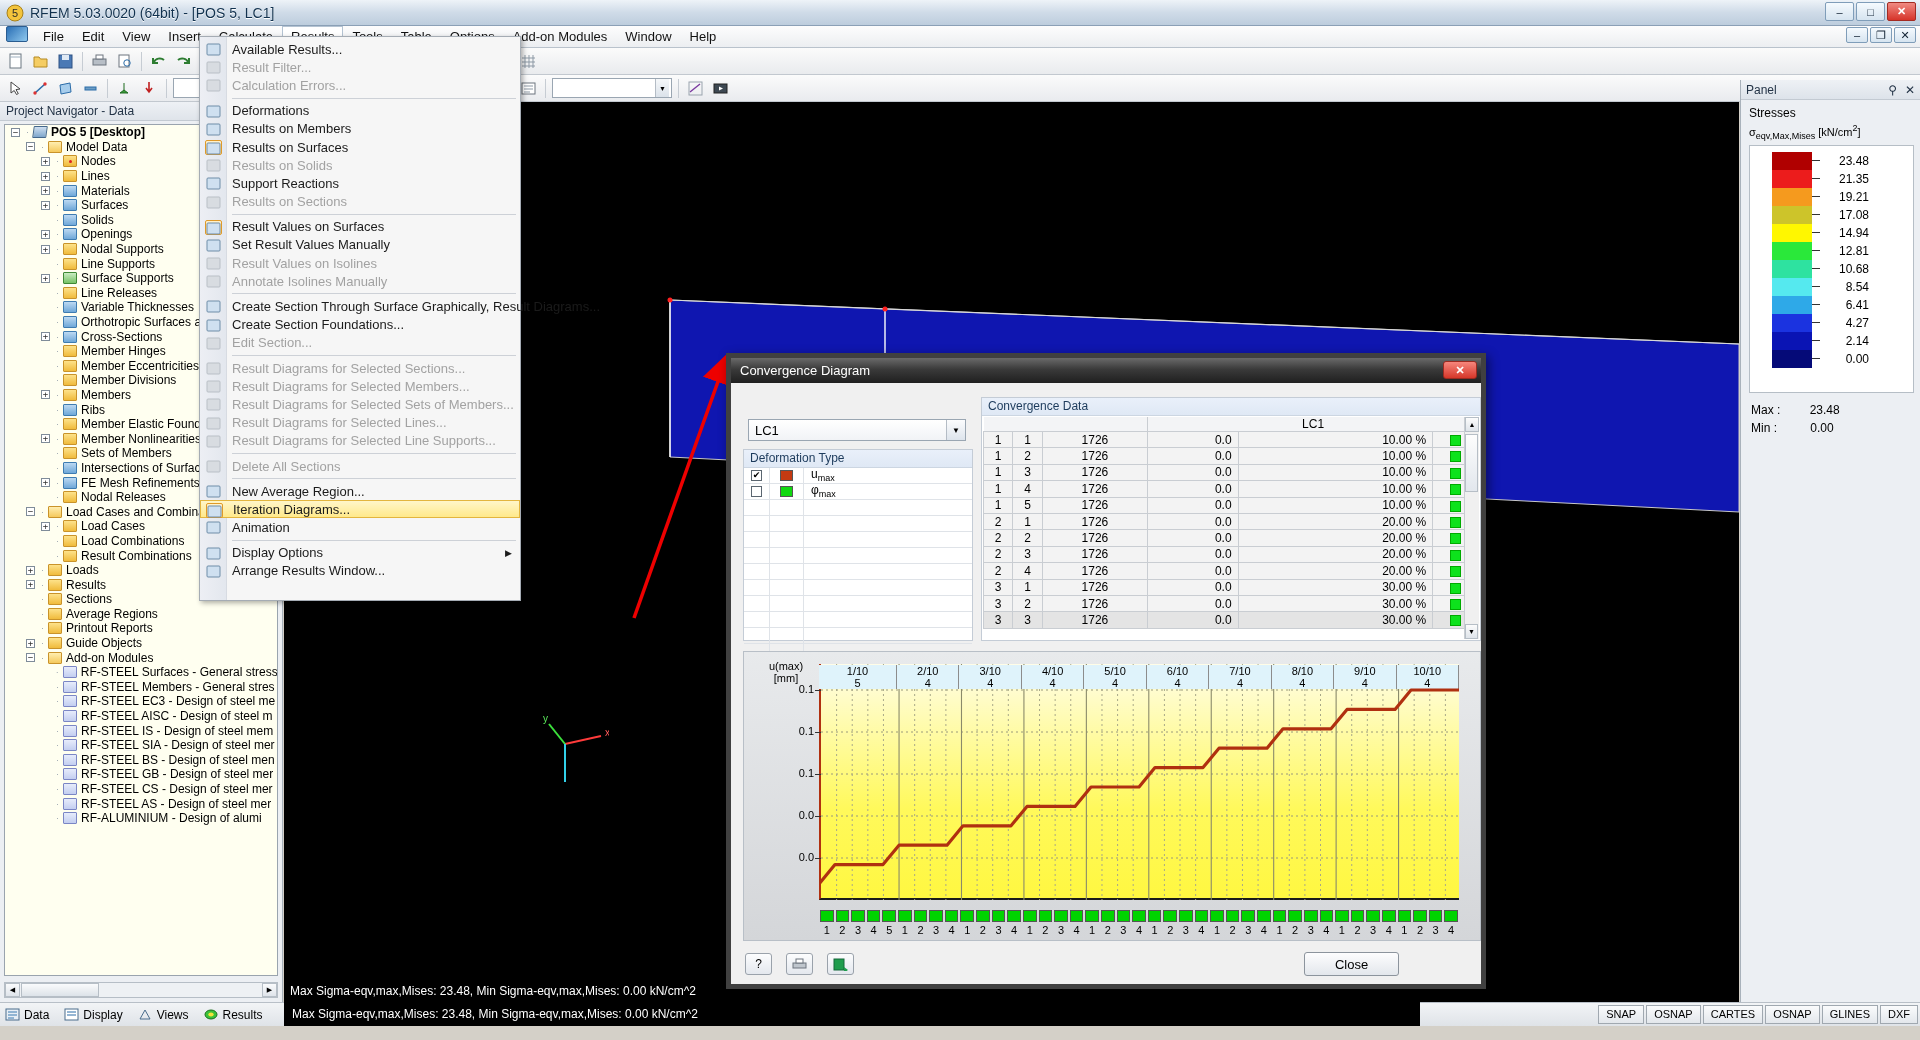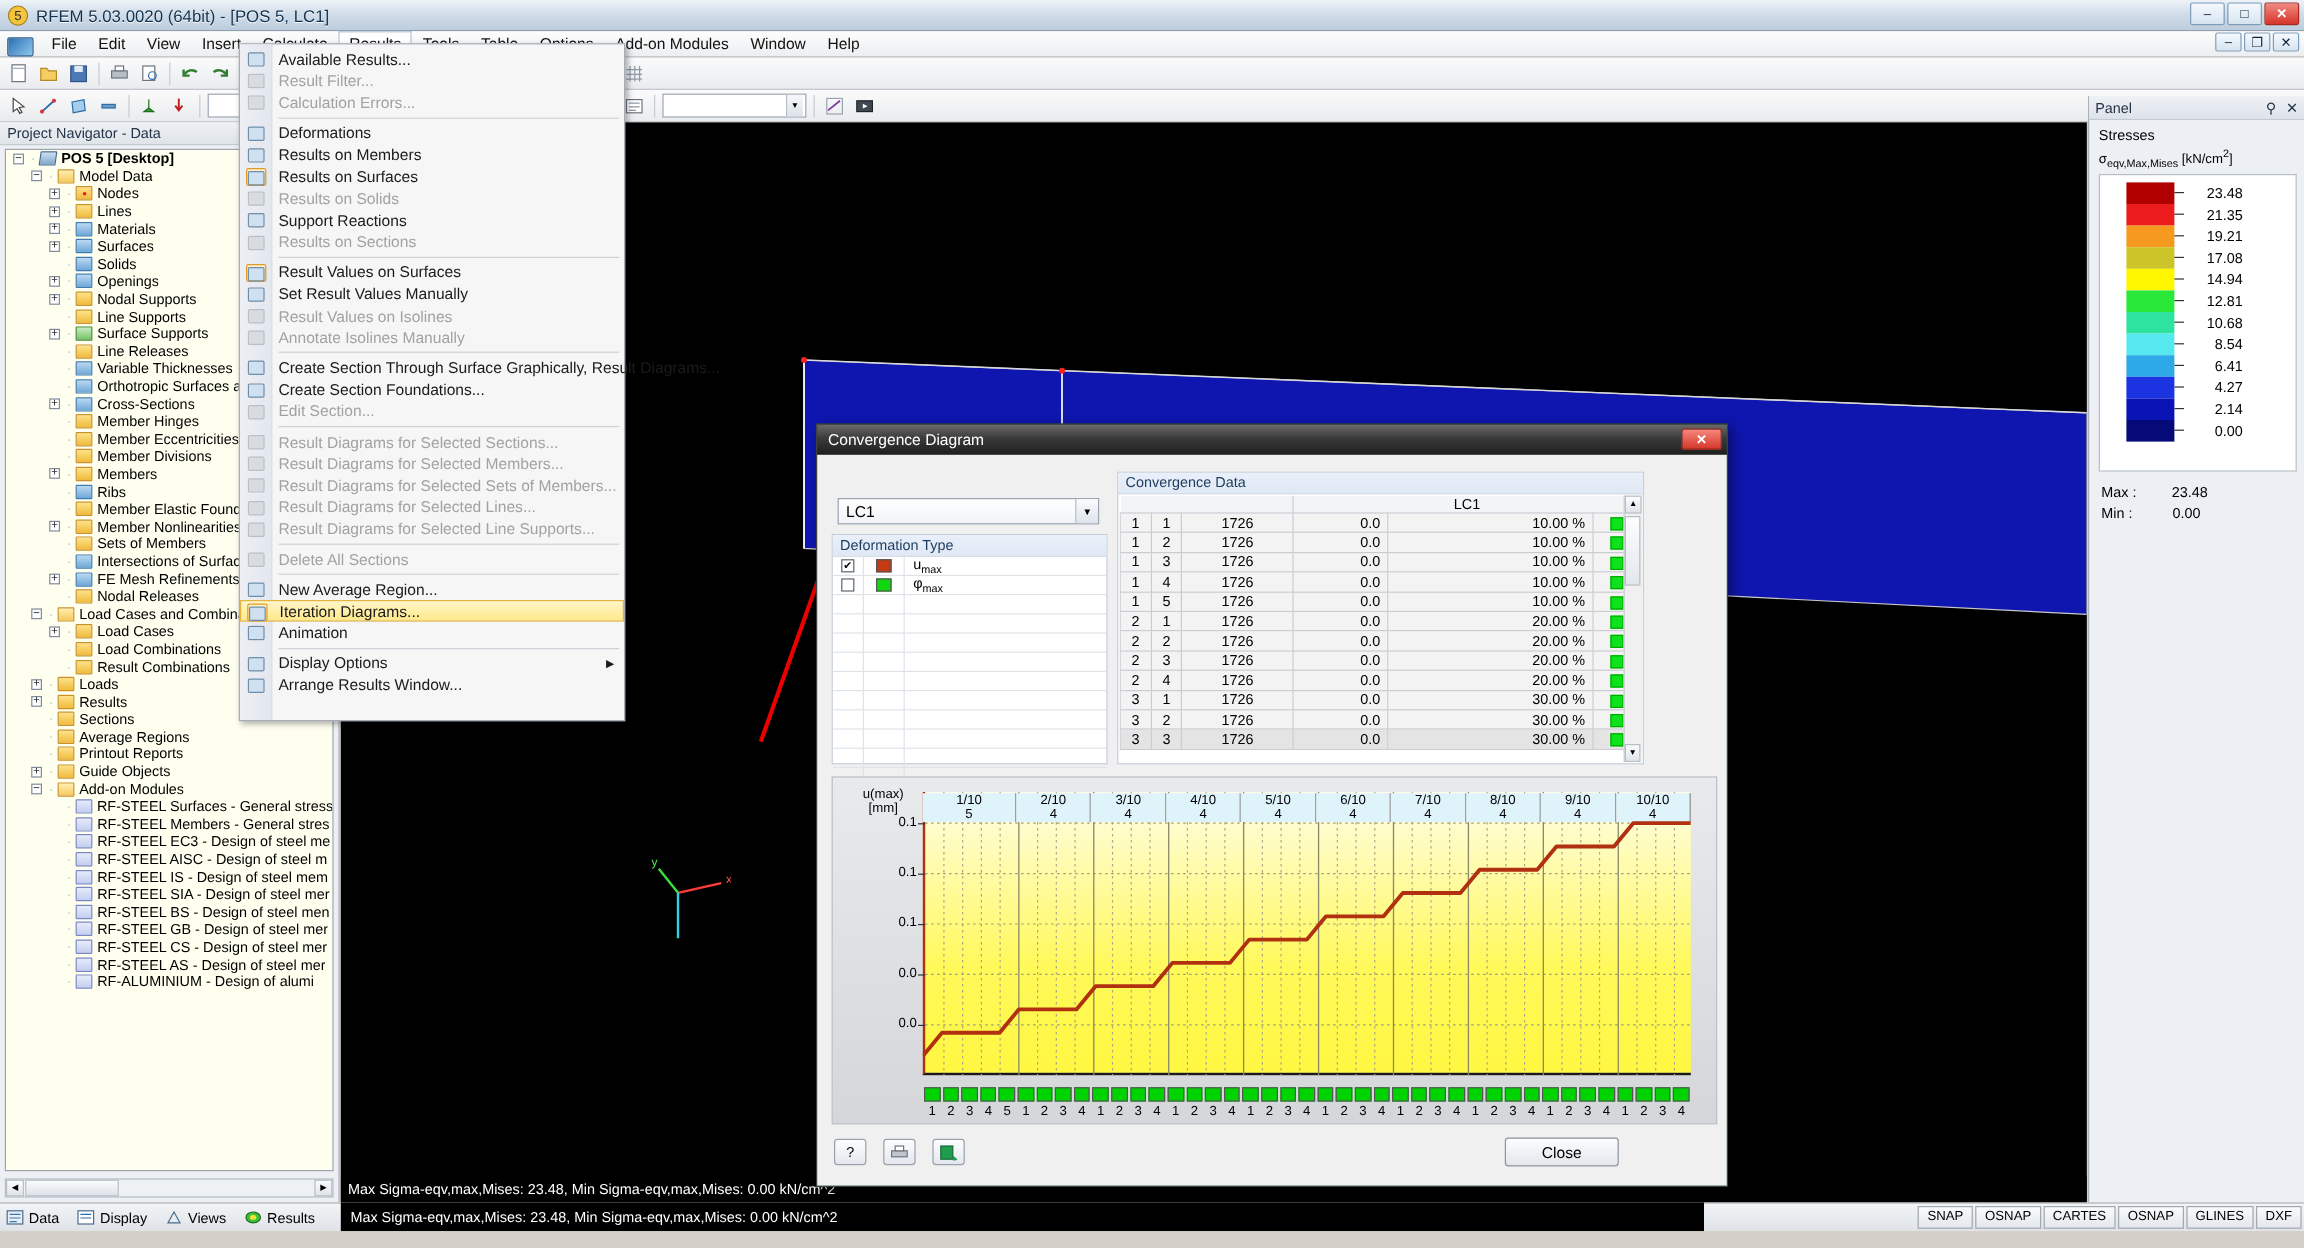--- a/index.html
+++ b/index.html
@@ -24,21 +24,21 @@
   .tb-btns{position:absolute;right:4px;top:2px;display:flex;gap:2px;}
   .tb-btn{width:29px;height:19px;border:1px solid #7f9db9;border-radius:2px;
     background:linear-gradient(#f5fafe,#d6e4f0);display:flex;align-items:center;justify-content:center;
     font-size:11px;color:#123;}
   .tb-btn.close{background:linear-gradient(#f08a82,#d6342a);border-color:#a32b22;color:#fff;font-weight:bold;}
 
   
   .menubar {
     position:absolute; left:0; top:26px; width:1920px; height:22px;
     background:linear-gradient(#fdfdfd,#eceef1); border-bottom:1px solid #b9c2cc;
-    display:flex; align-items:flex-end; padding-left:4px;
+    display:flex; align-items:flex-start; padding-left:4px;
   }
   .mb-logo{width:22px;height:16px;margin:0 6px 0 2px;
     background:linear-gradient(135deg,#2a6fb5,#8fc8ee);border:1px solid #2a5c90;border-radius:2px;}
   .mb-item{padding:3px 9px;font-size:13px;color:#111;cursor:default;}
   .mb-item.active{background:#ffffff;border:1px solid #b4c3d2;border-bottom:1px solid #fff;padding:2px 8px;}
 
   
   .toolbar{position:absolute;left:0;width:1920px;background:linear-gradient(#fbfbfb,#e9ebee);
     border-bottom:1px solid #c2c8cf;display:flex;align-items:center;padding-left:3px;}
   .tb1{top:48px;height:27px;}
@@ -116,22 +116,22 @@
   .mi{position:relative;height:18.2px;display:flex;align-items:center;padding-left:32px;font-size:13px;
     color:#1b1b1b;white-space:nowrap;z-index:2;}
   .mi.dis{color:#a2a2a2;}
   .mi.sel{background:linear-gradient(#fff6c9,#ffe98b);border:1px solid #e3b53e;height:18px;}
   .mi .mic{position:absolute;left:5px;top:2px;width:17px;height:15px;border-radius:2px;}
   .mi .mic.hl{border:1px solid #e09a28;background:linear-gradient(#fff3cf,#ffdf92);}
   .msep{height:1px;background:#cdd1d7;margin:3px 4px 3px 32px;z-index:2;position:relative;}
   .mi .sub{margin-left:auto;padding-right:8px;font-size:9px;}
 
   
-  .dlg{position:absolute;left:680px;top:353px;width:760px;height:636px;
-    background:#14532d;border:1px solid #404040;box-shadow:3px 3px 10px rgba(0,0,0,.45);z-index:60;}
+  .dlg{position:absolute;left:726px;top:353px;width:760px;height:636px;
+    background:#14532d;border:5px solid #404040;box-shadow:3px 3px 10px rgba(0,0,0,.45);z-index:60;}
   .dlg-tb{height:25px;background:linear-gradient(#6a6a6a,#3a3a3a 45%,#1f1f1f);
     display:flex;align-items:center;padding-left:9px;color:#fff;font-size:13px;}
   .dlg-close{position:absolute;right:4px;top:3px;width:34px;height:18px;border-radius:3px;
     background:linear-gradient(#f7867c,#d5372a);border:1px solid #9c2a20;color:#fff;font-size:11px;
     display:flex;align-items:center;justify-content:center;font-weight:bold;}
   .dlg-body{position:absolute;left:0;top:25px;right:0;bottom:0;background:#f0f0f0;}
 
   .grp{position:absolute;border:1px solid #c4ccd6;background:#fff;}
   .grp-h{height:18px;background:linear-gradient(#e9f0fa,#dfe8f5);border-bottom:1px solid #ccd6e2;
     font-size:12px;color:#1d3b5c;padding:1px 0 0 6px;}
@@ -1220,21 +1220,21 @@
               <span class="nm"></span>
             </div>
             <div class="dtype-row">
               <span class="cbc"></span>
               <span class="clc"></span>
               <span class="nm"></span>
             </div>
           </div>
       </div>
 
-      <div class="grp" style="left:250px;top:14px;width:439px;height:244px;">
+      <div class="grp" style="left:250px;top:14px;width:500px;height:244px;">
         <div class="grp-h">Convergence Data</div>
         <div class="tbl">
           <table id="convtable">
               <thead>
                 <tr class="lcrow">
                   <th colspan="3" style="border-left:none;border-top:none;"></th>
                   <th colspan="3" style="border-top:none;">LC1</th>
                 </tr>
               </thead>
               <tbody>

